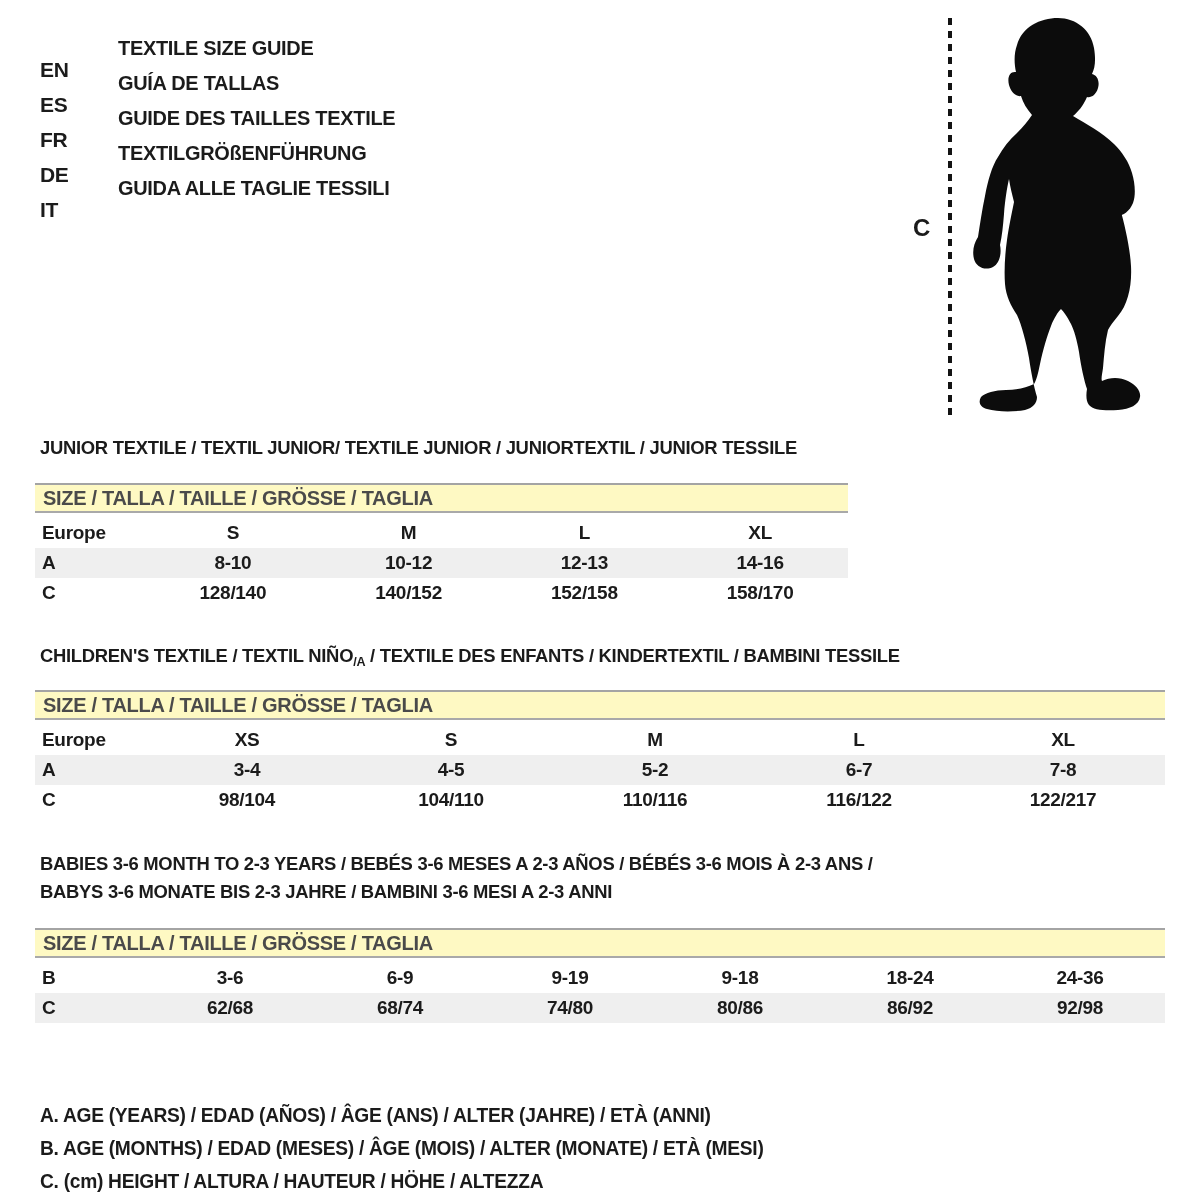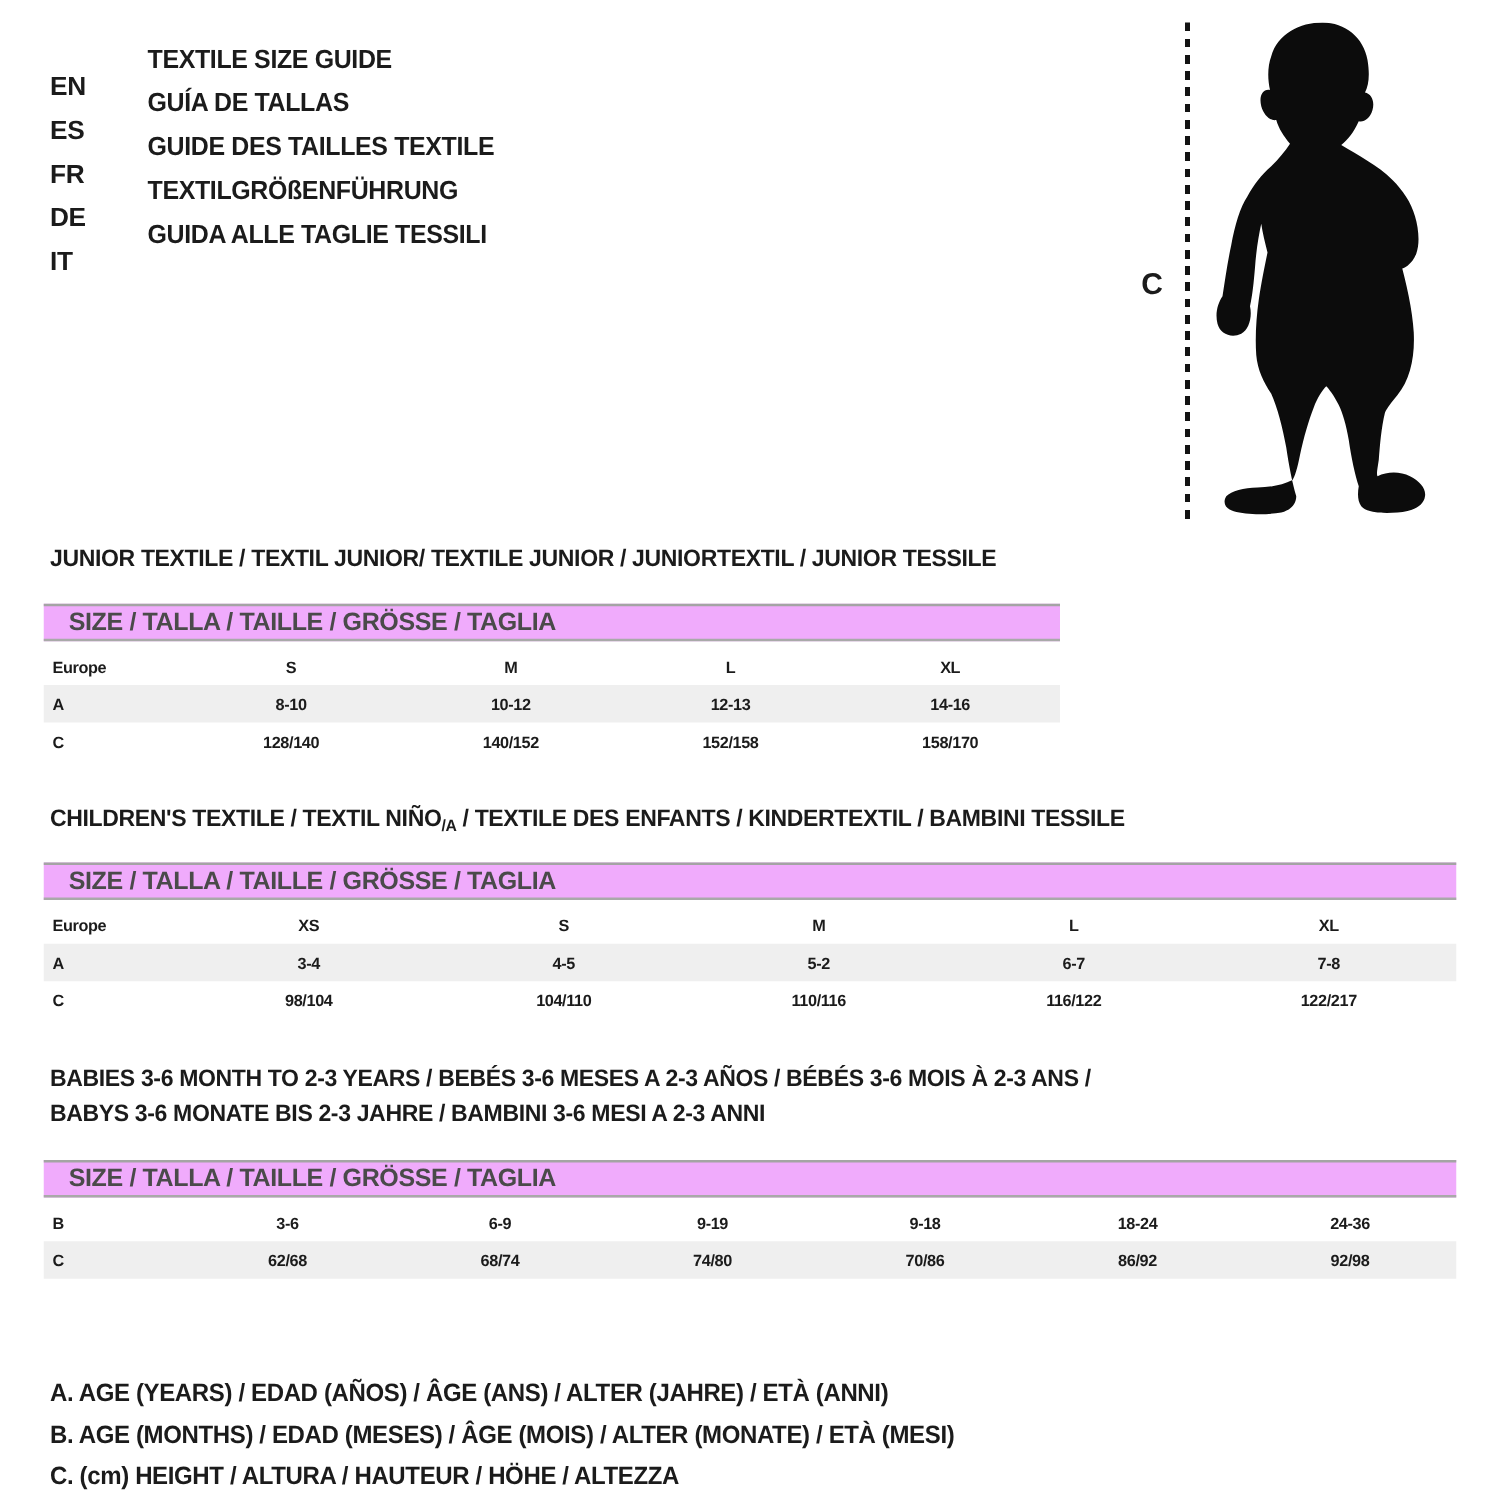--- a/index.html
+++ b/index.html
@@ -21,26 +21,26 @@
   .silhouette{position:absolute;left:962px;top:18px;}
   
   .sec-title{
     position:absolute;left:40px;font-size:19px;font-weight:700;letter-spacing:-0.3px;
     white-space:nowrap;transform:scaleX(0.97);transform-origin:left center;line-height:1.45;
   }
   .sub{font-size:13px;vertical-align:-4px;}
   
   .table{position:absolute;}
   .size-bar{
-    height:26px;line-height:26px;background:#f0abfc;
+    height:26px;line-height:26px;background:#fef9c3;
     border-top:2px solid #a4a4a4;border-bottom:2px solid #a9a9a9;
-    color:#4a4a4a;font-size:20px;font-weight:700;padding-left:20px;letter-spacing:-0.3px;
+    color:#4a4a4a;font-size:20px;font-weight:700;padding-left:8px;letter-spacing:-0.3px;
     margin-bottom:5px;
   }
-  .trow{display:flex;height:30px;align-items:center;font-size:13px;font-weight:700;letter-spacing:-0.3px;}
+  .trow{display:flex;height:30px;align-items:center;font-size:19px;font-weight:700;letter-spacing:-0.3px;}
   .trow.shaded{background:#efefef;}
   .tlabel{width:110px;padding-left:7px;text-align:left;box-sizing:border-box;}
   .tcell{flex:1;text-align:center;}
   
   .legend{position:absolute;left:40px;top:1104px;}
   .legend-row{height:33px;font-size:20px;font-weight:700;letter-spacing:-0.3px;white-space:nowrap;transform:scaleX(0.96);transform-origin:left center;}
 </style>
 </head>
 <body>
 
@@ -206,21 +206,21 @@
       <span class="tcell">9-19</span>
       <span class="tcell">9-18</span>
       <span class="tcell">18-24</span>
       <span class="tcell">24-36</span>
     </div>
     <div class="trow shaded">
       <span class="tlabel">C</span>
       <span class="tcell">62/68</span>
       <span class="tcell">68/74</span>
       <span class="tcell">74/80</span>
-      <span class="tcell">70/86</span>
+      <span class="tcell">80/86</span>
       <span class="tcell">86/92</span>
       <span class="tcell">92/98</span>
     </div>
   </div>
 
   <div class="legend">
     <div class="legend-row">A. AGE (YEARS) / EDAD (AÑOS) / ÂGE (ANS) / ALTER (JAHRE) / ETÀ (ANNI)</div>
     <div class="legend-row">B. AGE (MONTHS) / EDAD (MESES) / ÂGE (MOIS) / ALTER (MONATE) / ETÀ (MESI)</div>
     <div class="legend-row">C. (cm) HEIGHT / ALTURA / HAUTEUR / HÖHE / ALTEZZA</div>
   </div>

